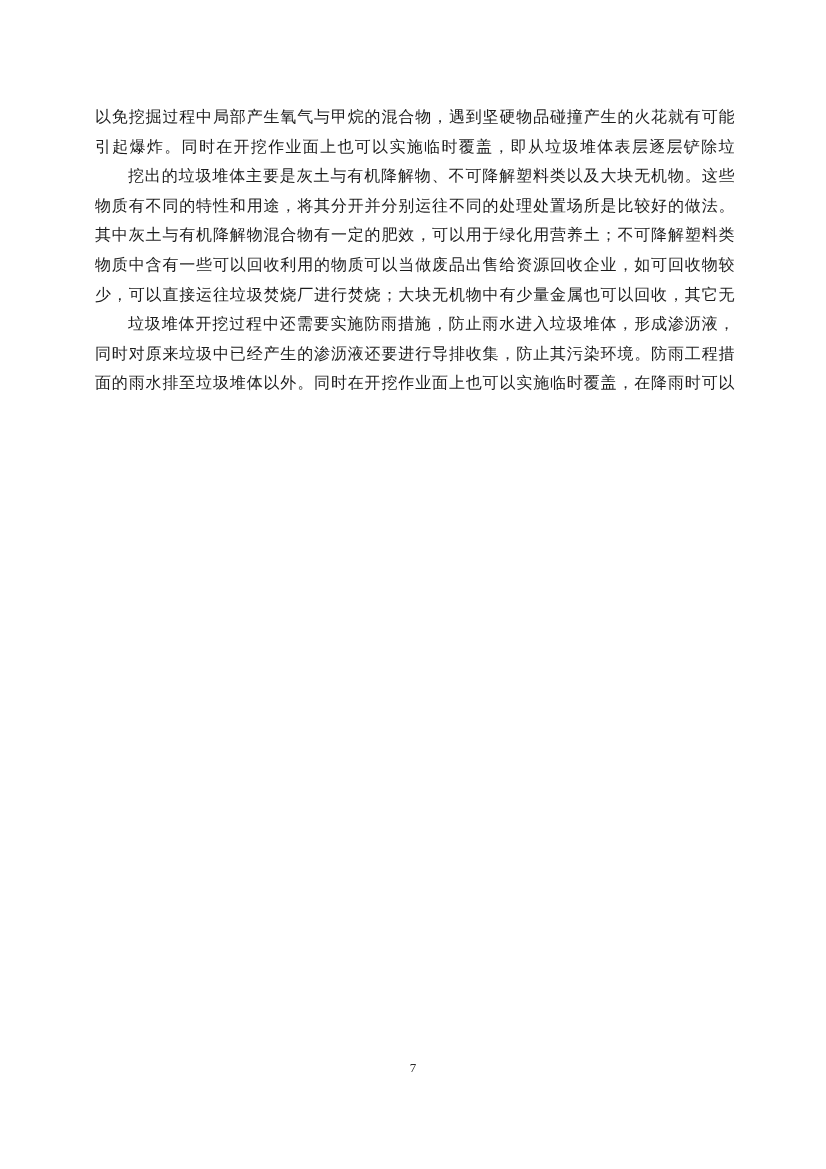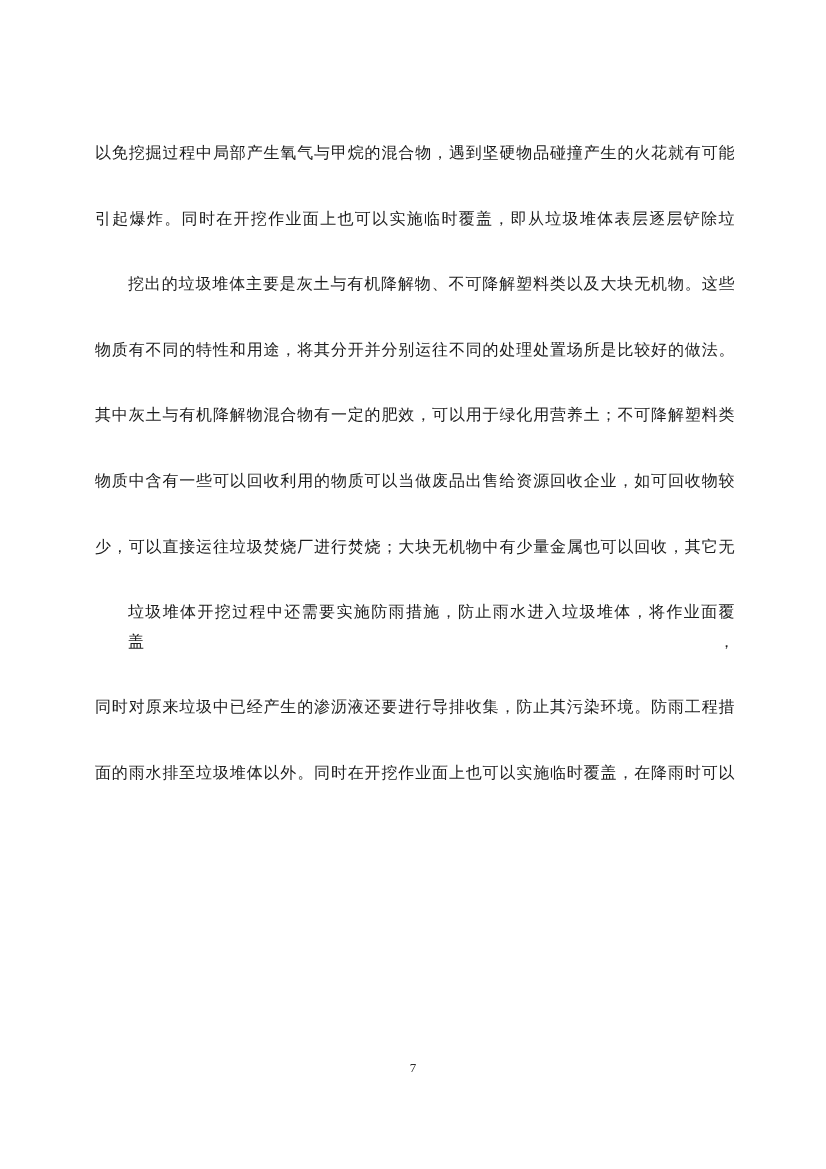--- a/index.html
+++ b/index.html
@@ -25,21 +25,20 @@
     width: 640px;
     color: #1c1c1c;
     font-size: 16px;
     line-height: 29.6px;
     letter-spacing: 0.5px;
   }
   .para { margin: 0; }
   .line {
     text-align: justify;
     text-justify: inter-character;
-    margin-top: 36px;
   }
   .line.just {
     text-align-last: justify;
   }
   .line.last {
     text-align-last: left;
   }
   .line.indent {
     padding-left: 33px;
   }
@@ -66,21 +65,21 @@
 
     <div class="para">
       <div class="line just indent">挖出的垃圾堆体主要是灰土与有机降解物、不可降解塑料类以及大块无机物。这些</div>
       <div class="line just">物质有不同的特性和用途，将其分开并分别运往不同的处理处置场所是比较好的做法。</div>
       <div class="line just">其中灰土与有机降解物混合物有一定的肥效，可以用于绿化用营养土；不可降解塑料类</div>
       <div class="line just">物质中含有一些可以回收利用的物质可以当做废品出售给资源回收企业，如可回收物较</div>
       <div class="line just">少，可以直接运往垃圾焚烧厂进行焚烧；大块无机物中有少量金属也可以回收，其它无</div>
     </div>
 
     <div class="para">
-      <div class="line just indent">垃圾堆体开挖过程中还需要实施防雨措施，防止雨水进入垃圾堆体，将作业面覆盖，</div>
+      <div class="line just indent">垃圾堆体开挖过程中还需要实施防雨措施，防止雨水进入垃圾堆体，形成渗沥液，</div>
       <div class="line just">同时对原来垃圾中已经产生的渗沥液还要进行导排收集，防止其污染环境。防雨工程措</div>
       <div class="line just">面的雨水排至垃圾堆体以外。同时在开挖作业面上也可以实施临时覆盖，在降雨时可以</div>
     </div>
 
   </div>
 
   <div class="page-number">7</div>
 </div>
 
 </body></html>

